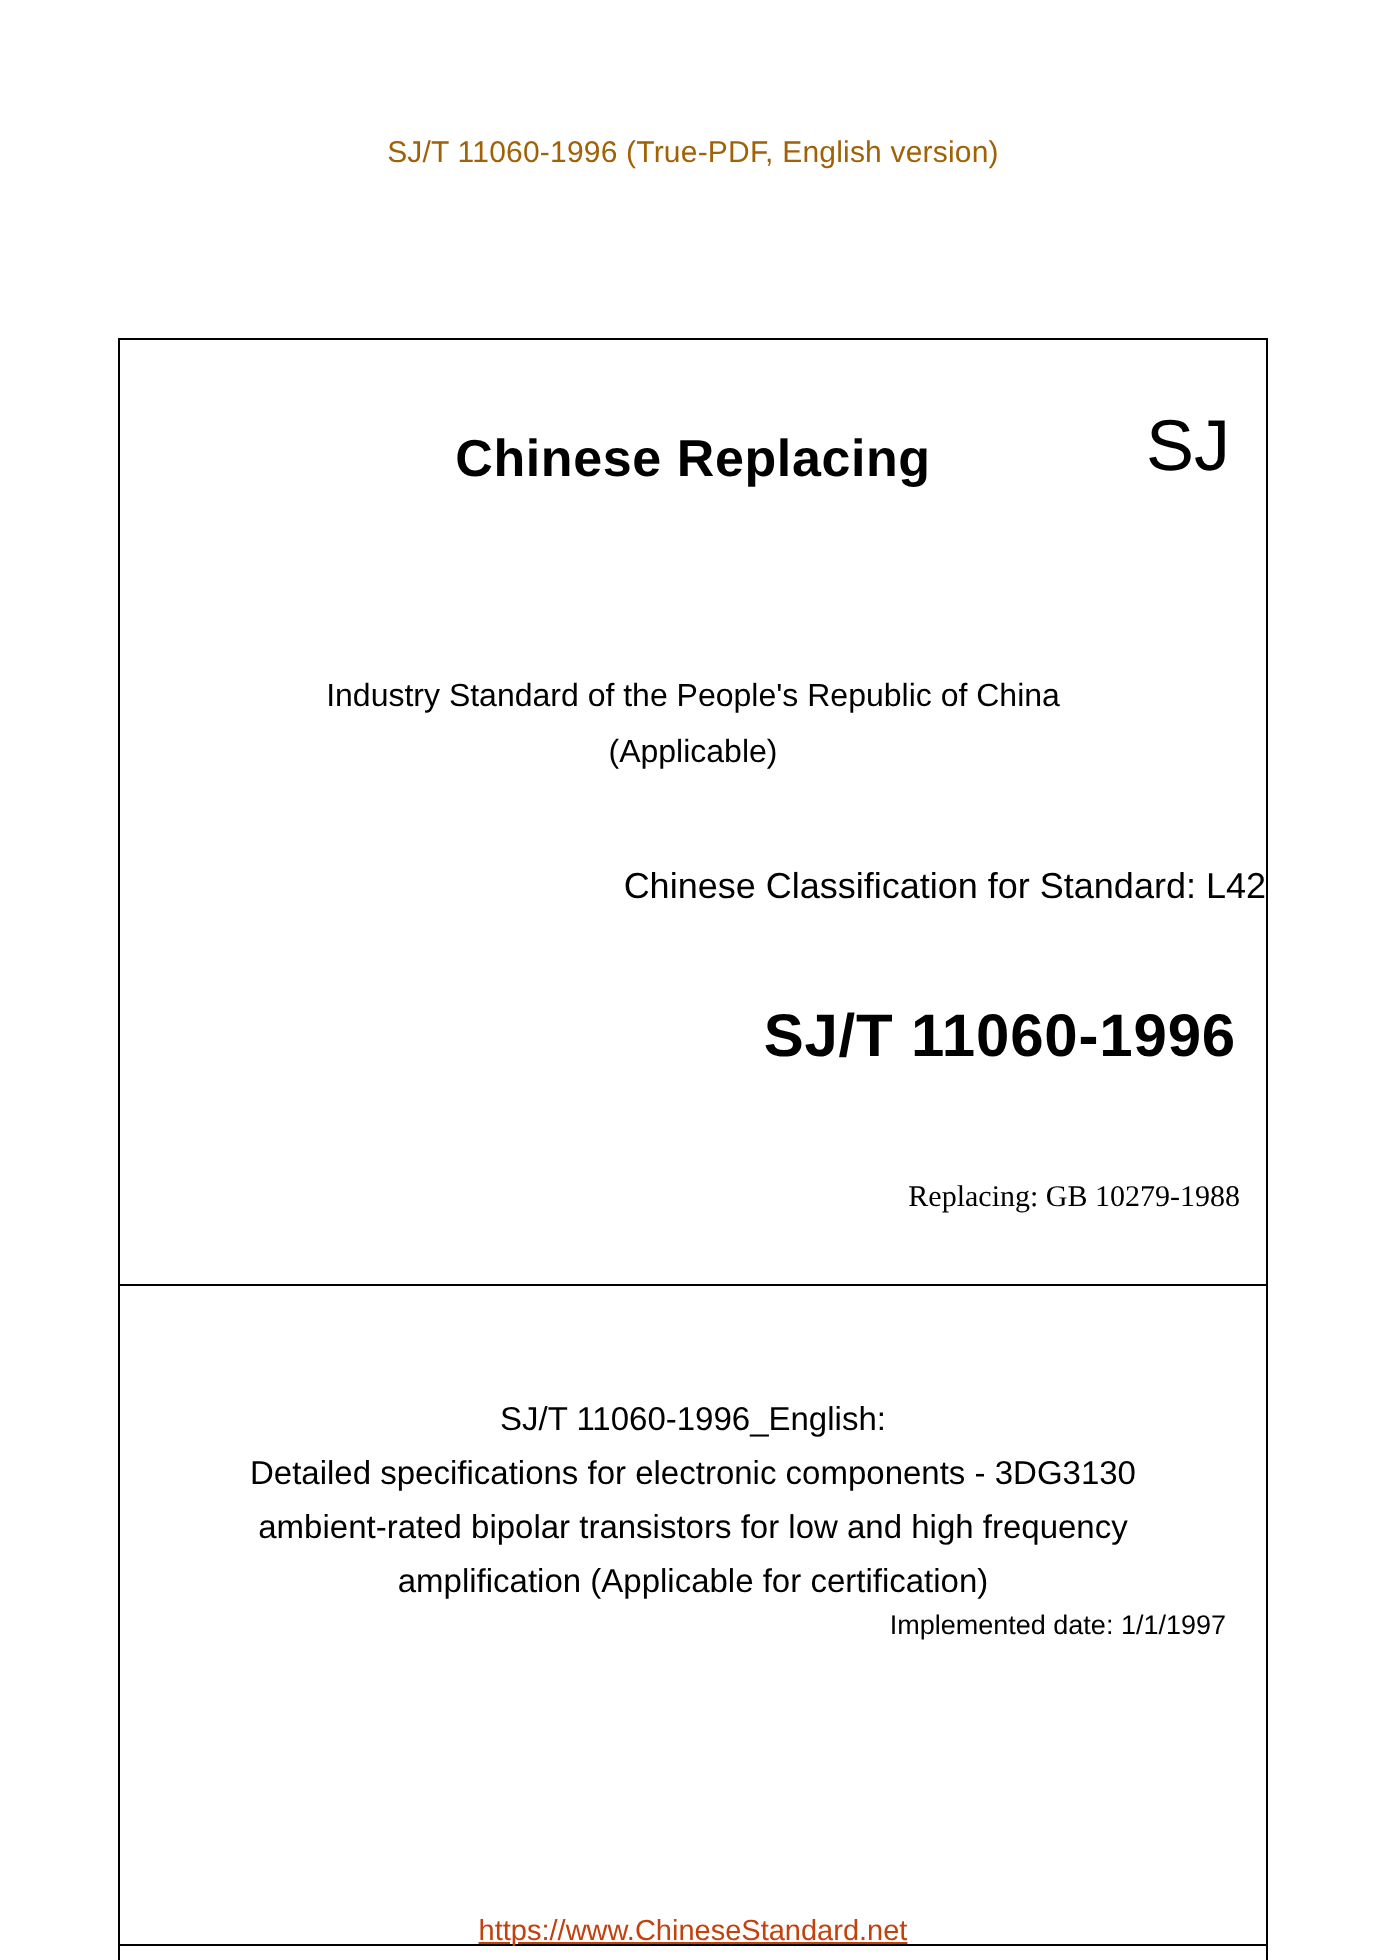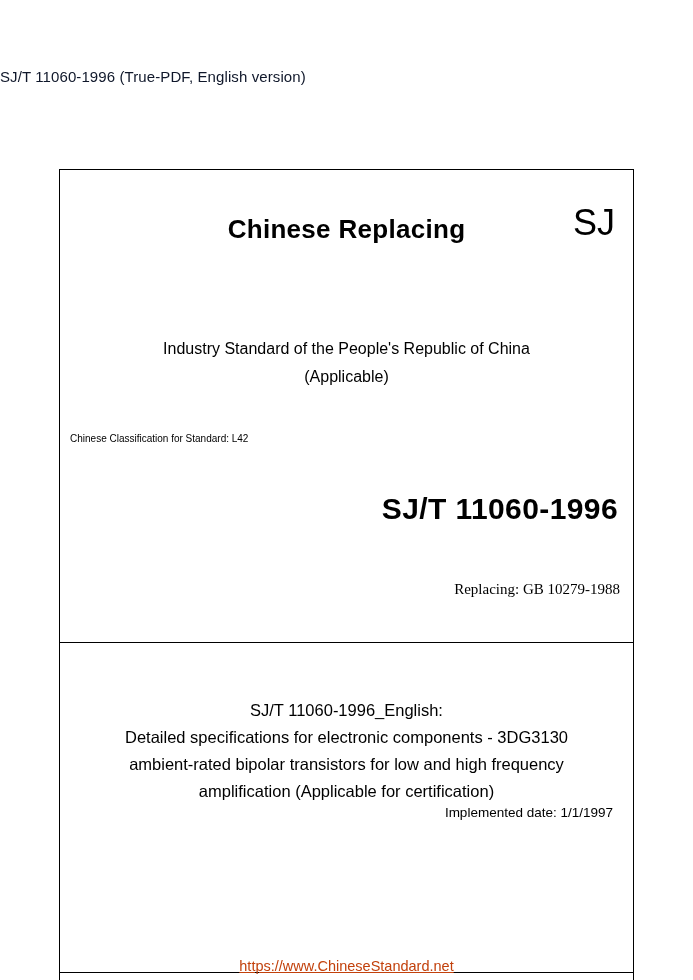--- a/index.html
+++ b/index.html
@@ -17,23 +17,23 @@
   }
 
   .page {
     width: 693px;
     height: 980px;
     position: relative;
     box-sizing: border-box;
   }
 
   .top-caption {
-    text-align: left;
+    text-align: center;
     font-size: 15px;
-    color: #0f172a;
+    color: #a16207;
     margin-top: 68px;
     letter-spacing: 0.1px;
   }
 
   .doc-frame {
     position: absolute;
     left: 59px;
     top: 101px;
     width: 575px;
     border: 1.5px solid #000;
@@ -72,23 +72,24 @@
   }
 
   .industry-line {
     text-align: center;
     font-size: 16px;
     margin-top: 85px;
     line-height: 28px;
   }
 
   .classification {
-    font-size: 10px;
+    font-size: 18px;
     margin-top: 42px;
     margin-left: 10px;
+    text-align: right;
   }
 
   .std-number {
     text-align: right;
     font-size: 30px;
     font-weight: bold;
     margin-top: 48px;
     margin-right: 15px;
     letter-spacing: 0.4px;
   }

